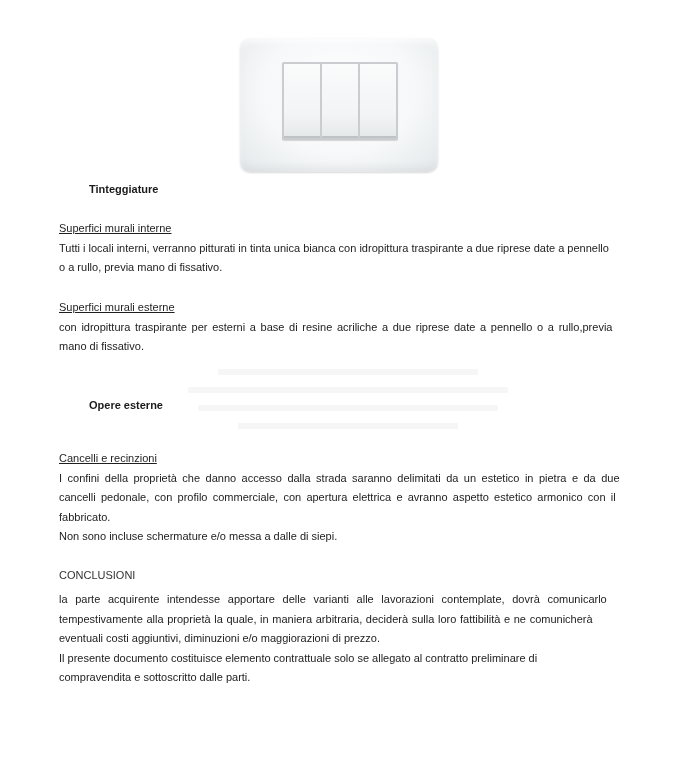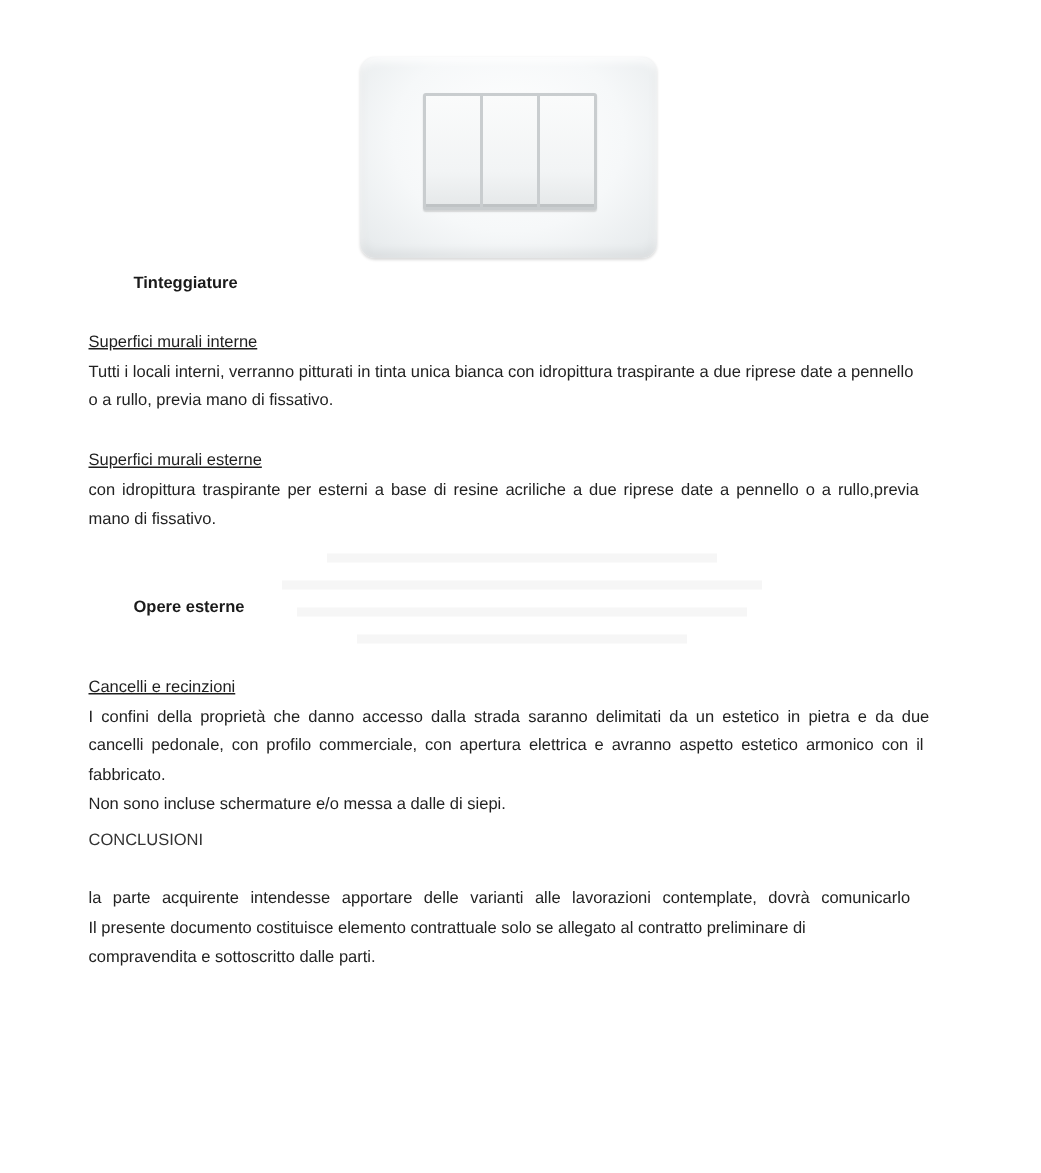--- a/index.html
+++ b/index.html
@@ -84,20 +84,21 @@
     .subheading {
       text-decoration: underline;
       color: #1f1f1f;
     }
     .para {
       text-align: justify;
       text-align-last: left;
     }
     .plain-heading {
       color: #333333;
+      margin-top: 15px;
     }
     .line { display: block; white-space: nowrap; }
   </style>
 </head>
 <body>
 
 <div class="page">
 
   <div class="switch">
     <div class="switch-frame">
@@ -142,18 +143,20 @@
       <span class="line">fabbricato.</span>
       <span class="line">Non sono incluse schermature e/o messa a dalle di siepi.</span>
     </div>
   </div>
 
   <div class="text-block plain-heading" style="top:551px;">CONCLUSIONI</div>
 
   <div class="text-block" style="top:590px;">
     <div class="para">
       <span class="line" style="word-spacing:4.6px;">la parte acquirente intendesse apportare delle varianti alle lavorazioni contemplate, dovrà comunicarlo</span>
+      <span class="line" style="word-spacing:0.6px;">tempestivamente alla proprietà la quale, in maniera arbitraria, deciderà sulla loro fattibilità e ne comunicherà</span>
+      <span class="line">eventuali costi aggiuntivi, diminuzioni e/o maggiorazioni di prezzo.</span>
       <span class="line">Il presente documento costituisce elemento contrattuale solo se allegato al contratto preliminare di</span>
       <span class="line">compravendita e sottoscritto dalle parti.</span>
     </div>
   </div>
 
 </div>
 
 </body></html>

